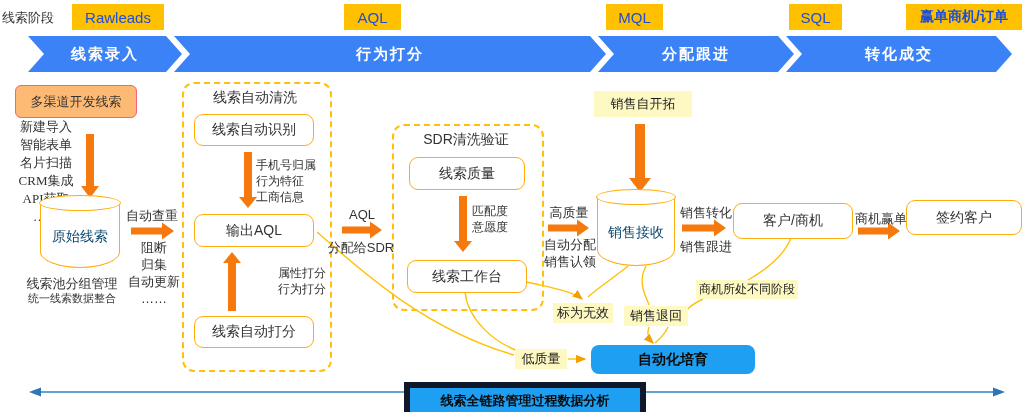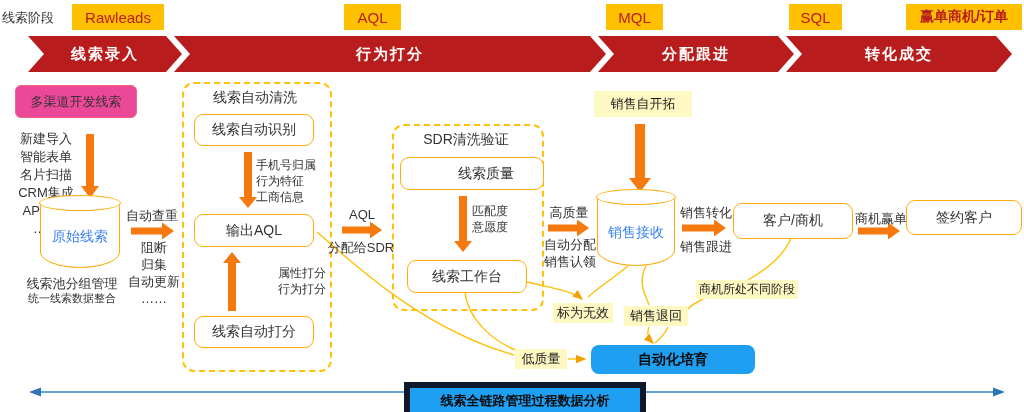--- a/index.html
+++ b/index.html
@@ -1,48 +1,48 @@
 <!DOCTYPE html>
 <html><head>
 <meta charset="utf-8">
 <style>
   html,body{margin:0;padding:0;background:#fff;}
   .canvas{position:relative;width:1024px;height:412px;background:#fff;overflow:hidden;
           font-family:"Liberation Sans","DejaVu Sans",sans-serif;color:#333;}
   .abs{position:absolute;}
   .cflex{display:flex;align-items:center;justify-content:center;text-align:center;}
   
-  .badge{background:#FFC000;color:#b91c1c;font-size:15px;}
+  .badge{background:#FFC000;color:#1d4ed8;font-size:15px;}
   .badge.bold{font-weight:bold;font-size:14px;}
   
-  .chev{background:#b91c1c;color:#fff;font-weight:bold;font-size:15px;letter-spacing:2px;
+  .chev{background:#3b82f6;color:#fff;font-weight:bold;font-size:15px;letter-spacing:2px;
         clip-path:polygon(0% 0%,calc(100% - 16px) 0%,100% 50%,calc(100% - 16px) 100%,0% 100%,16px 50%);}
   
   .rbox{background:#fff;border:1.6px solid #FFAD0D;border-radius:9px;font-size:14px;}
-  .pinkbox{background:#ec4899;border:1.6px solid #F4627C;border-radius:6px;font-size:13px;}
+  .pinkbox{background:#fdba74;border:1.6px solid #F4627C;border-radius:6px;font-size:13px;}
   .dashedbox{border:2px dashed #FFC107;border-radius:12px;background:transparent;}
   .dtitle{font-size:14px;color:#333;}
   
   .ylabel{background:#fef9c3;color:#1c1c1c;font-size:12px;}
   .ylabel.md{font-size:13px;}
   
   .bluebox{background:#1E9FF2;color:#0b0b0b;font-weight:bold;border-radius:8px;font-size:14px;}
   .bluebar{background:#1E9FF2;color:#0b0b0b;font-weight:bold;font-size:13px;border:6px solid #0f172a;}
   
   .note{font-size:13px;line-height:18px;color:#333;}
   .note.sm{font-size:12px;line-height:16px;}
   .cap1{font-size:13px;color:#333;}
   .cap2{font-size:11px;color:#333;}
   
   .cyl{background:#fff;border:1.8px solid #FFAD0D;border-top:none;
        border-radius:0 0 50% 50%/0 0 16px 16px;}
   .cyl::before{content:'';position:absolute;left:-1.8px;right:-1.8px;top:-8px;height:16px;
        border:1.8px solid #FFAD0D;border-radius:50%;background:#fff;box-sizing:border-box;}
   .cyl-label{position:absolute;left:0;right:0;top:50%;transform:translateY(-38%);
-       text-align:center;font-size:14px;color:#3b82f6;}
+       text-align:center;font-size:14px;color:#0c4a6e;}
   .lines-svg{position:absolute;left:0;top:0;pointer-events:none;}
   .z2{z-index:2;} .z1{z-index:1;}
 </style>
 </head>
 <body>
 
 <div class="canvas">
 
   <svg class="lines-svg z1" width="1024" height="412" viewBox="0 0 1024 412">
     <defs>
@@ -90,21 +90,21 @@
   <div class="abs z2 cflex badge" style="left:606px;top:4px;width:57px;height:26px;">MQL</div>
   <div class="abs z2 cflex badge" style="left:789px;top:4px;width:53px;height:26px;">SQL</div>
   <div class="abs z2 cflex badge bold" style="left:906px;top:4px;width:116px;height:26px;">赢单商机/订单</div>
 
   <div class="abs z2 cflex chev" style="left:28px;top:36px;width:154px;height:36px;">线索录入</div>
   <div class="abs z2 cflex chev" style="left:174px;top:36px;width:432px;height:36px;">行为打分</div>
   <div class="abs z2 cflex chev" style="left:598px;top:36px;width:196px;height:36px;">分配跟进</div>
   <div class="abs z2 cflex chev" style="left:786px;top:36px;width:226px;height:36px;">转化成交</div>
 
   <div class="abs z2 cflex pinkbox" style="left:15px;top:85px;width:120px;height:31px;">多渠道开发线索</div>
-  <div class="abs z2 note" style="left:4px;top:130px;width:84px;text-align:center;">
+  <div class="abs z2 note" style="left:4px;top:118px;width:84px;text-align:center;font-family:Liberation Serif, serif;">
     <div>新建导入</div>
     <div>智能表单</div>
     <div>名片扫描</div>
     <div>CRM集成</div>
     <div>API获取</div>
     <div>……</div>
   </div>
   <div class="abs z2 cyl" style="left:40px;top:203px;width:78px;height:64px;">
     <div class="cyl-label">原始线索</div>
   </div>
@@ -131,21 +131,21 @@
     <div>属性打分</div>
     <div>行为打分</div>
   </div>
   <div class="abs z2 cflex rbox" style="left:194px;top:316px;width:118px;height:30px;">线索自动打分</div>
 
   <div class="abs z2 note" style="left:338px;top:206px;width:48px;text-align:center;">AQL</div>
   <div class="abs z2 note" style="left:327px;top:239px;width:68px;text-align:center;">分配给SDR</div>
 
   <div class="abs z1 dashedbox" style="left:392px;top:124px;width:148px;height:183px;"></div>
   <div class="abs z2 dtitle" style="left:392px;top:131px;width:148px;text-align:center;">SDR清洗验证</div>
-  <div class="abs z2 cflex rbox" style="left:400px;top:157px;width:114px;height:31px;padding-left:28px;">线索质量</div>
+  <div class="abs z2 cflex rbox" style="left:409px;top:157px;width:114px;height:31px;">线索质量</div>
   <div class="abs z2 note sm" style="left:472px;top:203px;width:52px;">
     <div>匹配度</div>
     <div>意愿度</div>
   </div>
   <div class="abs z2 cflex rbox" style="left:407px;top:260px;width:118px;height:31px;">线索工作台</div>
 
   <div class="abs z2 cflex ylabel md" style="left:594px;top:91px;width:98px;height:26px;">销售自开拓</div>
   <div class="abs z2 cyl" style="left:597px;top:197px;width:76px;height:68px;">
     <div class="cyl-label">销售接收</div>
   </div>

